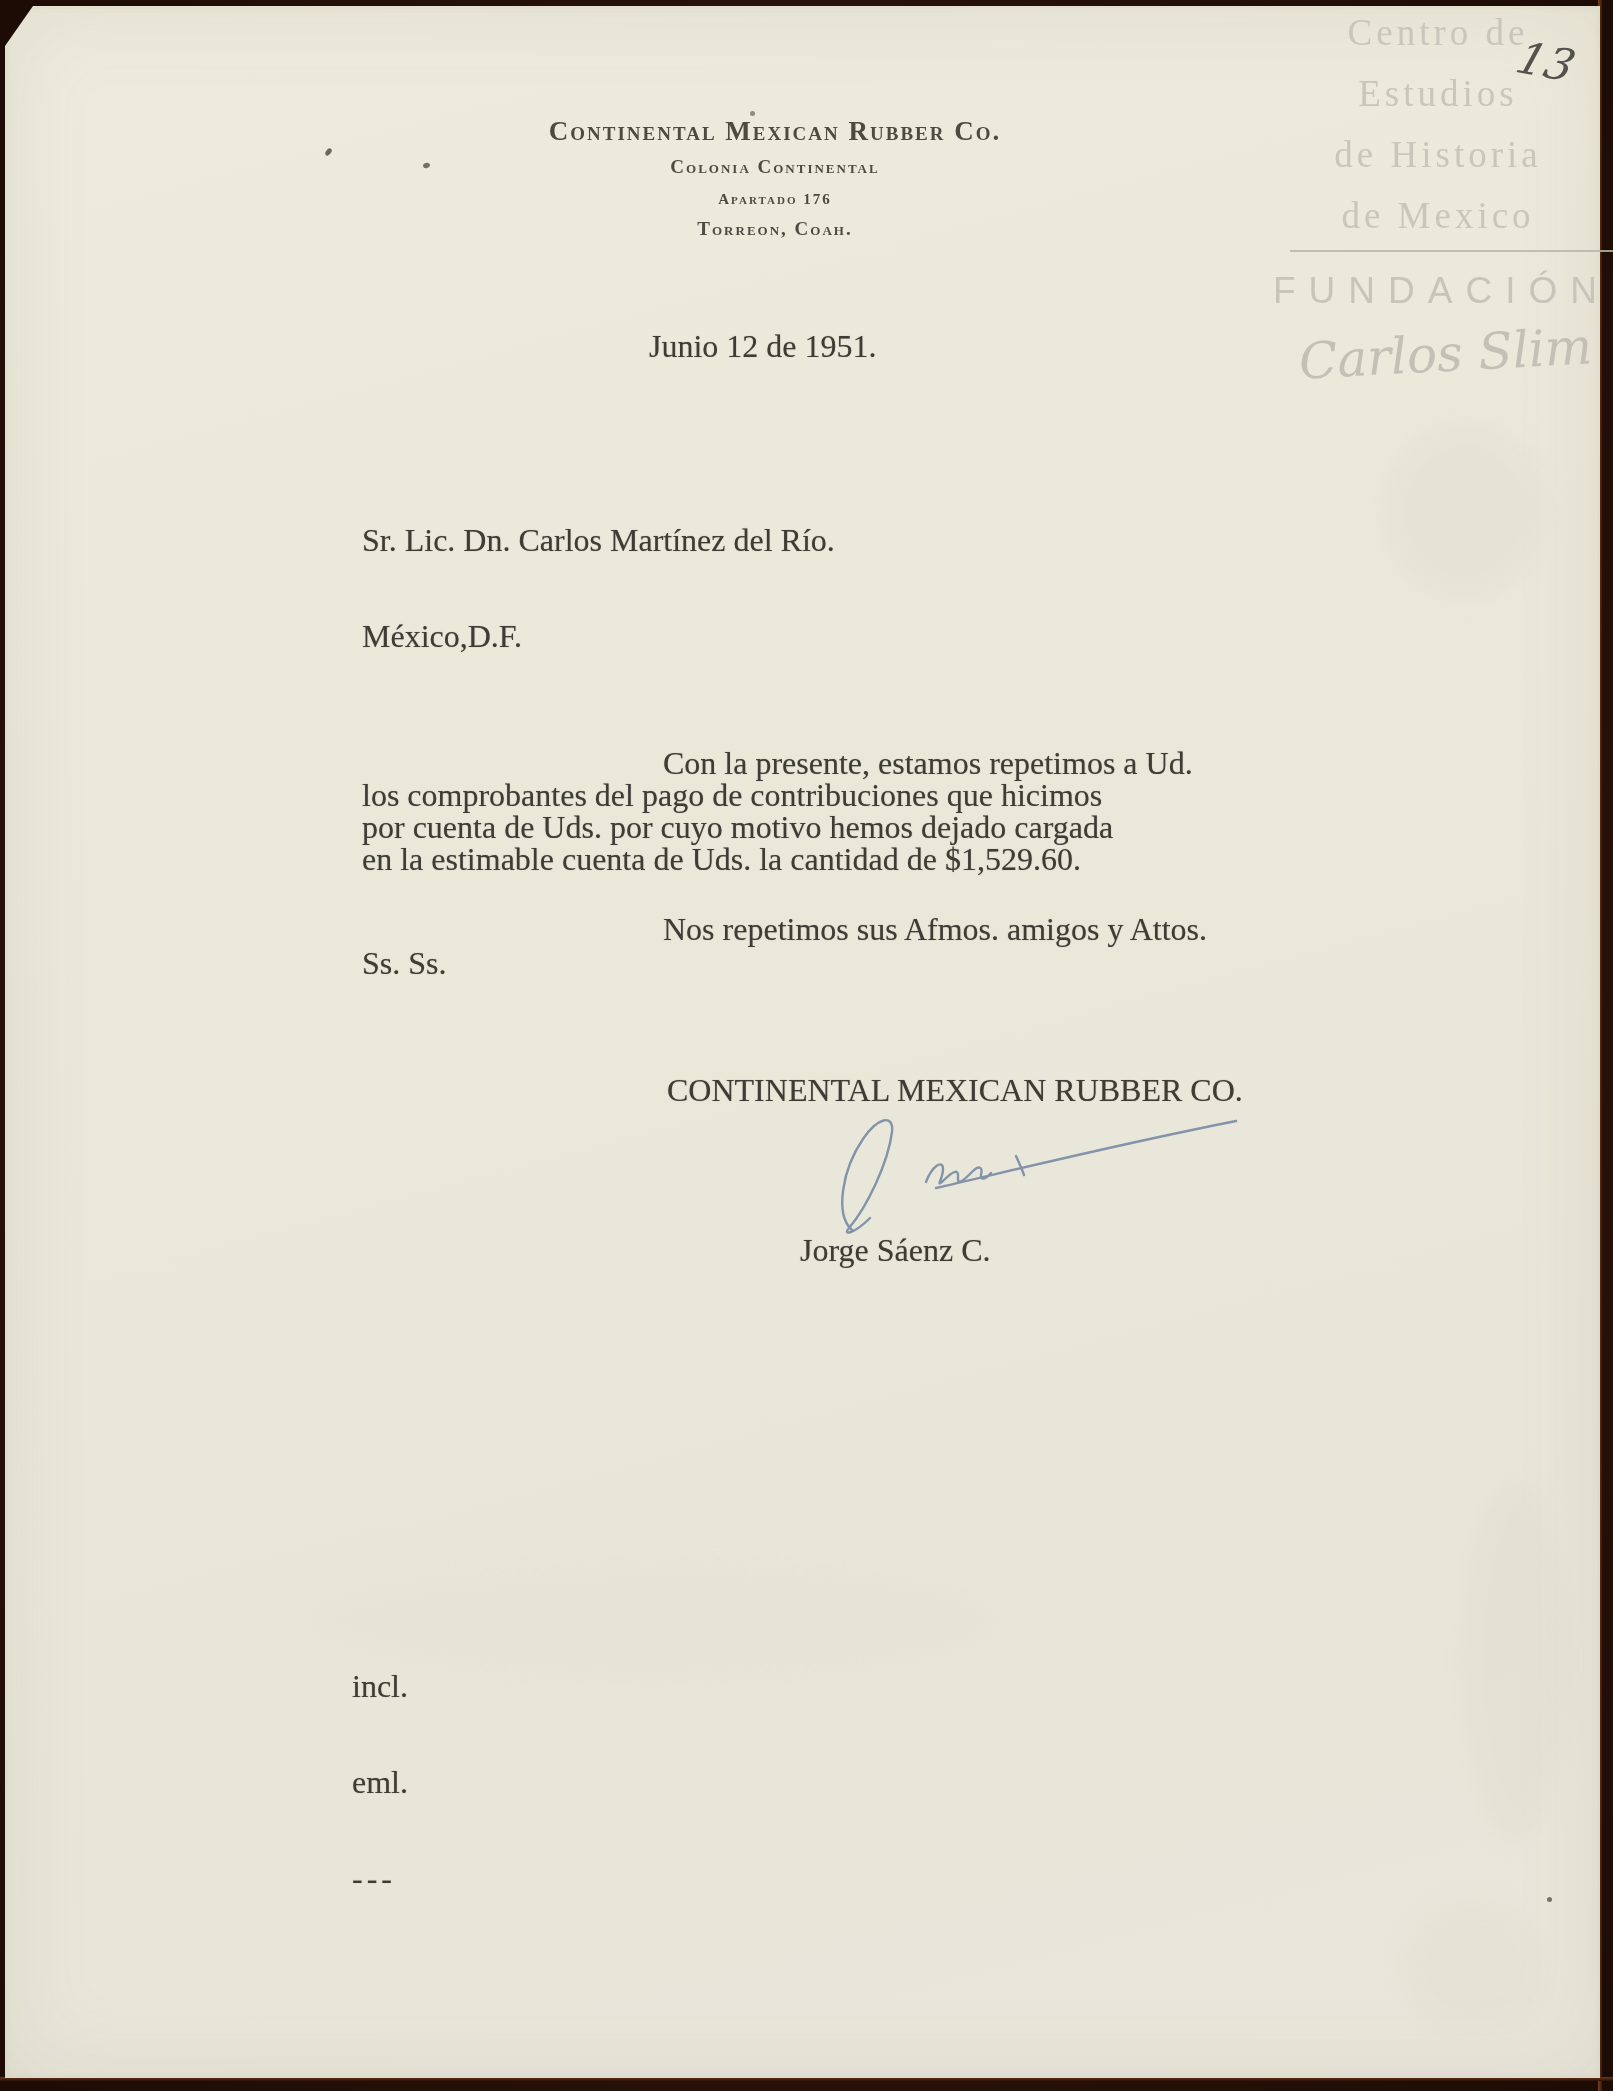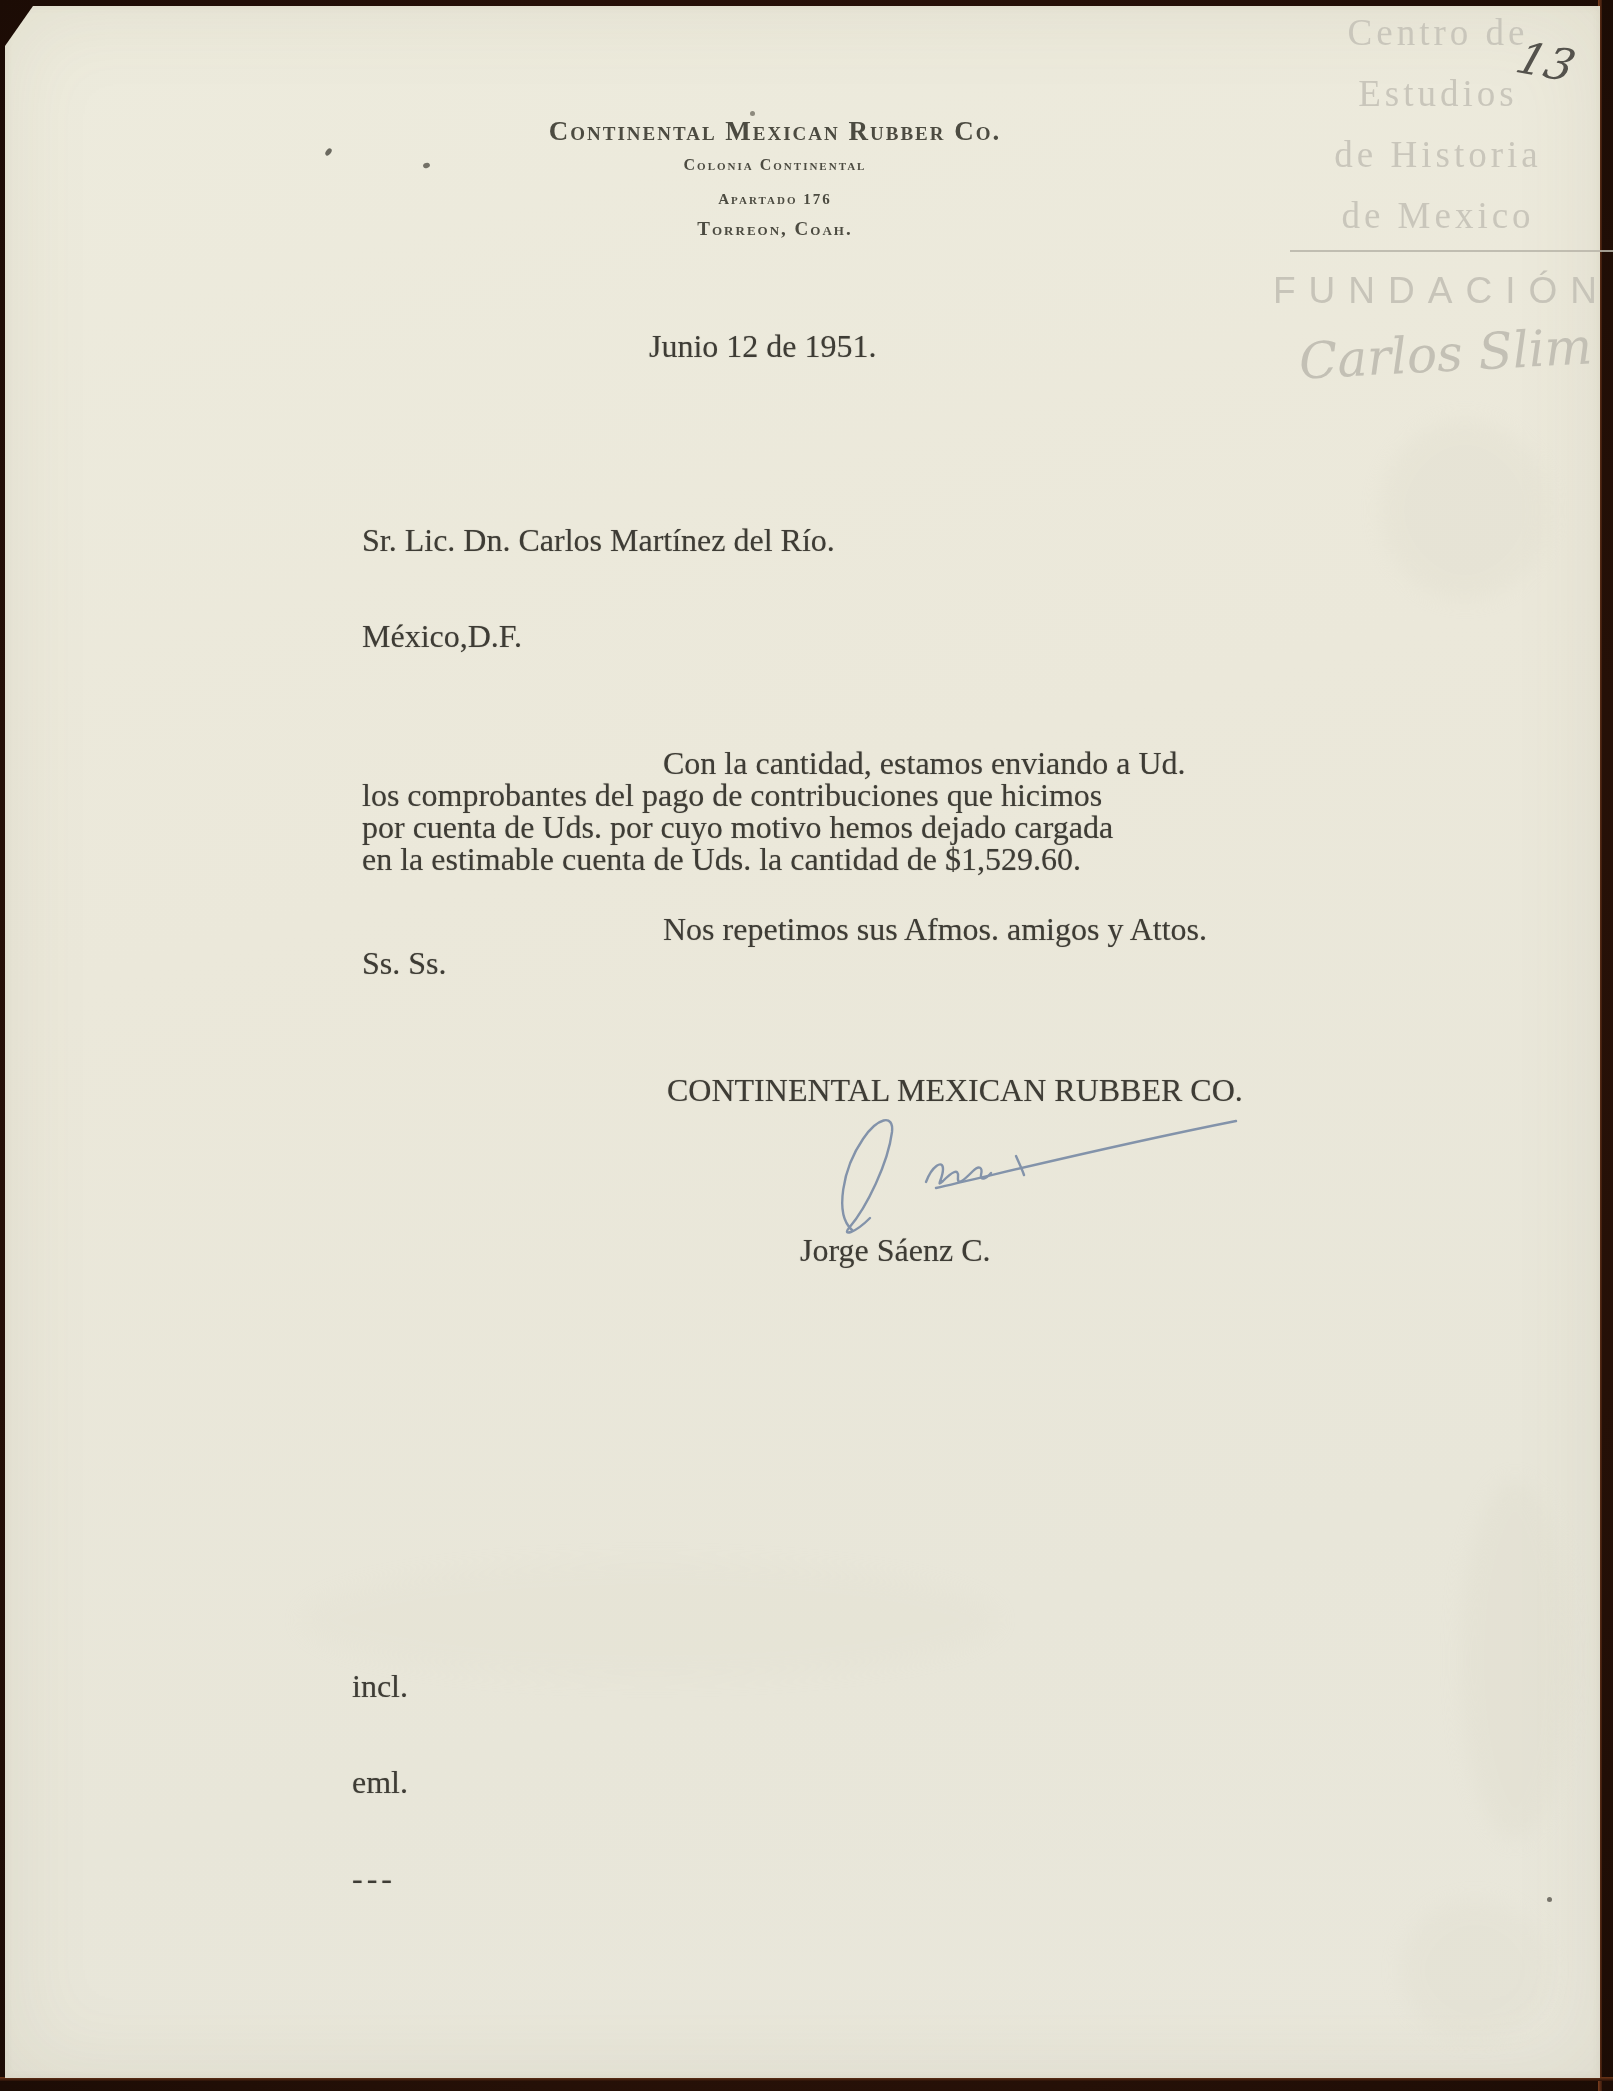--- a/index.html
+++ b/index.html
@@ -43,21 +43,21 @@
   
   .folio{position:absolute;left:1518px;top:36px;
     font-family:"DejaVu Serif", serif;font-style:italic;font-size:44px;
     color:#54524c;transform:rotate(10deg) skewX(-8deg);}
 
   
   .lh{position:absolute;left:425px;width:700px;text-align:center;
     font-family:"Liberation Serif", serif;font-weight:bold;color:#4c4b41;
     font-variant:small-caps;}
   .lh1{top:116px;font-size:27px;letter-spacing:2px;}
-  .lh2{top:156px;font-size:16px;letter-spacing:2px;}
+  .lh2{top:156px;font-size:19px;letter-spacing:2px;}
   .lh3{top:191px;font-size:15px;letter-spacing:2px;}
   .lh4{top:218px;font-size:19px;letter-spacing:2px;}
 
   
   .tw{position:absolute;font-family:Liberation Serif, serif;
     font-size:32px;line-height:32px;color:#3e3c35;white-space:pre;
     text-shadow:0 0 1px rgba(62,60,53,.45);}
   .date{left:649px;top:330px;}
   .address{left:362px;top:460px;}
   .salutation{left:362px;top:617px;}
@@ -114,21 +114,21 @@
   <div class="speck" style="left:1547px;top:1897px;width:5px;height:5px;background:#76736a;"></div>
 
   <div class="tw date">Junio 12 de 1951.</div>
 
   <div class="tw address">
     <div>Sr. Lic. Dn. Carlos Martínez del Río.</div>
     <div>México,D.F.</div>
   </div>
 
 
-  <div class="tw b1">Con la cantidad, estamos enviando a Ud.</div>
+  <div class="tw b1">Con la presente, estamos repetimos a Ud.</div>
   <div class="tw b2">los comprobantes del pago de contribuciones que hicimos</div>
   <div class="tw b3">por cuenta de Uds. por cuyo motivo hemos dejado cargada</div>
   <div class="tw b4">en la estimable cuenta de Uds. la cantidad de $1,529.60.</div>
 
   <div class="tw c1">Nos repetimos sus Afmos. amigos y Attos.</div>
   <div class="tw c2">Ss. Ss.</div>
 
   <div class="tw company-typed">CONTINENTAL MEXICAN RUBBER CO.</div>
 
   <svg class="sig-svg" width="430" height="140" viewBox="0 0 430 140">

